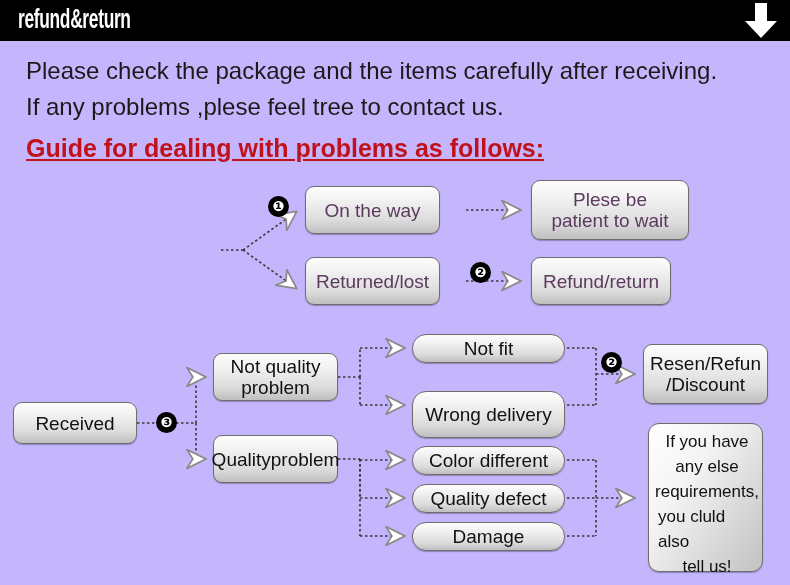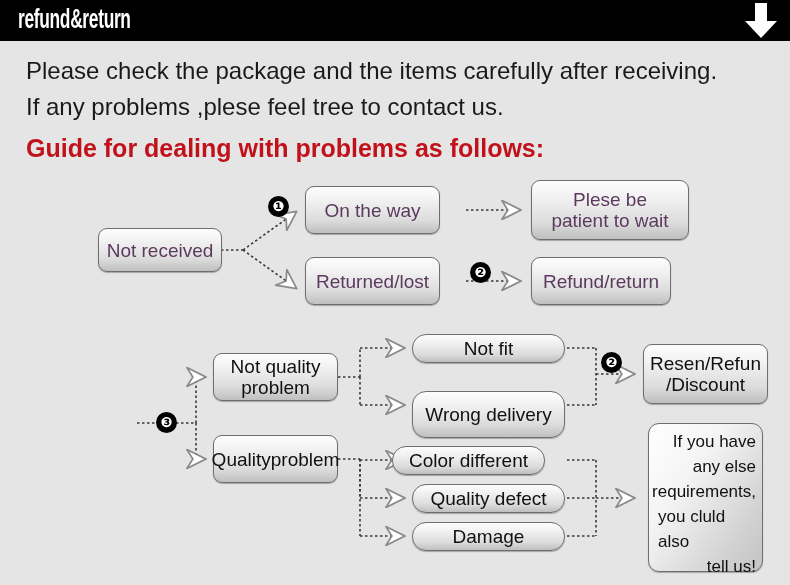--- a/index.html
+++ b/index.html
@@ -4,21 +4,21 @@
 <style>
   html,body{margin:0;padding:0;background:#fff;}
   body{
     font-family:"Liberation Sans","DejaVu Sans",sans-serif;
     -webkit-font-smoothing:antialiased;
   }
   #page{
     position:relative;
     width:790px;
     height:585px;
-    background:#e5e5e5;
+    background:#c4b5fd;
     overflow:hidden;
   }
 
   
   .header-bar{
     position:absolute;
     left:0; top:0;
     width:790px; height:41px;
     background:#000000;
   }
@@ -53,20 +53,21 @@
   .intro-1{ top:60px; }
   .intro-2{ top:96px; }
   .guide-title{
     position:absolute;
     left:26px; top:133px;
     color:#c1121b;
     font-size:25px;
     font-weight:bold;
     line-height:30px;
     white-space:nowrap;
+    text-decoration:underline;
   }
 
   
   .fbox{
     position:absolute;
     box-sizing:border-box;
     border:1px solid #6e6e6e;
     border-radius:9px;
     background:linear-gradient(to bottom,#fdfdfd 0%,#f2f2f2 28%,#dcdcdc 72%,#bfbfbf 100%);
     box-shadow:0 1px 1px rgba(0,0,0,.28);
@@ -170,60 +171,60 @@
       <path d="M596 374 L634 374" marker-end="url(#ohead)"></path>
 
       <path d="M567 460 L596 460"></path>
       <path d="M567 498 L596 498"></path>
       <path d="M567 536 L596 536"></path>
       <path d="M596 460 L596 536"></path>
       <path d="M596 498 L634 498" marker-end="url(#ohead)"></path>
     </g>
   </svg>
 
-  <div class="fbox" style="left:98px;  top:228px; width:124px; height:44px;">Not received</div>
 
   <div class="fbox" style="left:305px; top:186px; width:135px; height:48px;">On the way</div>
 
   <div class="fbox" style="left:305px; top:257px; width:135px; height:48px;">Returned/lost</div>
 
   <div class="fbox" style="left:531px; top:180px; width:158px; height:60px; flex-direction:column;">
     <span>Plese be</span>
     <span>patient to wait</span>
   </div>
 
   <div class="fbox" style="left:531px; top:257px; width:140px; height:48px;">Refund/return</div>
 
+  <div class="fbox dark-text" style="left:13px;  top:402px; width:124px; height:42px;">Received</div>
 
   <div class="fbox dark-text" style="left:213px; top:353px; width:125px; height:48px; flex-direction:column;">
     <span>Not quality</span>
     <span>problem</span>
   </div>
 
   <div class="fbox dark-text" style="left:213px; top:435px; width:125px; height:48px; flex-direction:row;">
     <span>Quality</span>
     <span>problem</span>
   </div>
 
   <div class="fbox dark-text" style="left:412px; top:334px; width:153px; height:29px; border-radius:14px;text-align:center;">Not fit</div>
 
   <div class="fbox dark-text" style="left:412px; top:391px; width:153px; height:47px; border-radius:14px;">Wrong delivery</div>
 
-  <div class="fbox dark-text" style="left:392px; top:446px; width:153px; height:29px; border-radius:14px;">Color different</div>
+  <div class="fbox dark-text" style="left:412px; top:446px; width:153px; height:29px; border-radius:14px;">Color different</div>
 
   <div class="fbox dark-text" style="left:412px; top:484px; width:153px; height:29px; border-radius:14px;">Quality defect</div>
 
   <div class="fbox dark-text" style="left:412px; top:522px; width:153px; height:29px; border-radius:14px;">Damage</div>
 
   <div class="fbox dark-text" style="left:643px; top:344px; width:125px; height:60px; flex-direction:column;justify-content:center;">
     <span>Resen/Refun</span>
     <span>/Discount</span>
   </div>
 
-  <div class="fbox dark-text note leftish" style="left:648px; top:423px; width:115px; height:149px; flex-direction:column; align-items:flex-end;">
+  <div class="fbox dark-text note leftish" style="left:648px; top:423px; width:115px; height:149px; flex-direction:column; align-items:center;">
     <span>If you have</span>
     <span>any else</span>
     <span>requirements,</span>
     <span>you cluld also</span>
     <span>tell us!</span>
   </div>
 
   <div class="badge" style="left:268px; top:196px;">❶</div>
   <div class="badge" style="left:470px; top:262px;">❷</div>
   <div class="badge" style="left:156px; top:412px;">❸</div>

